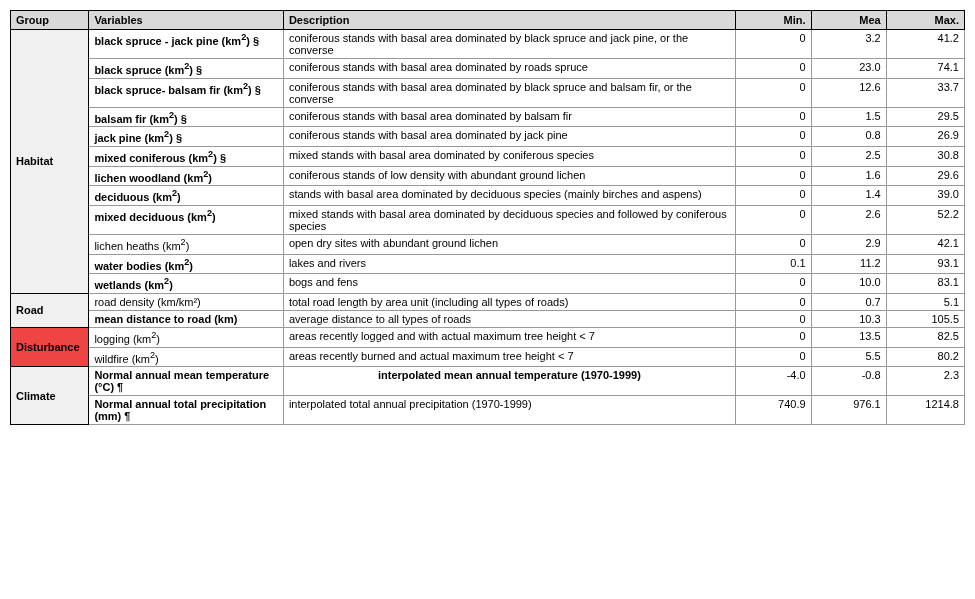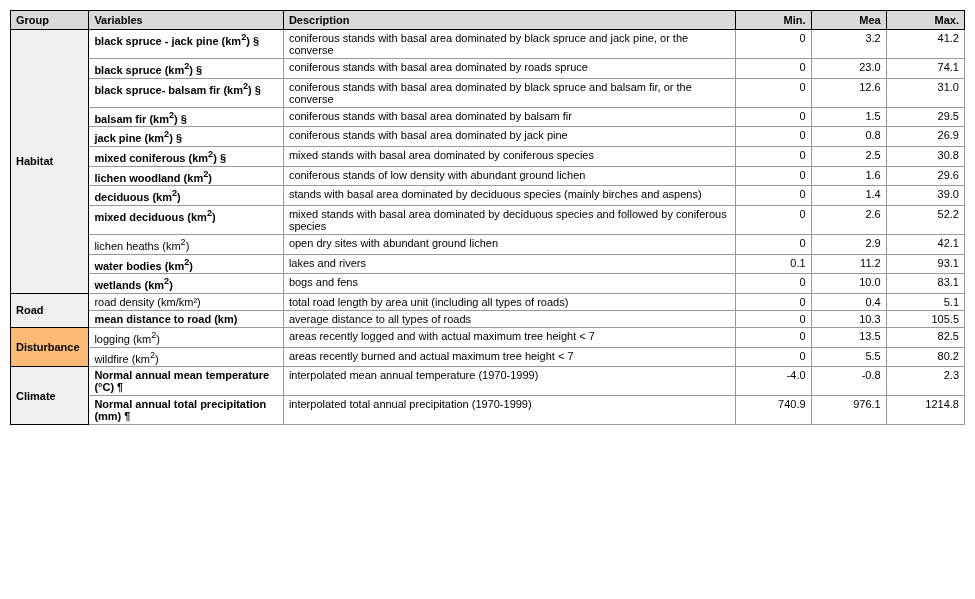--- a/index.html
+++ b/index.html
@@ -79,21 +79,21 @@
         <td style="font-weight: normal;">coniferous stands with basal area dominated by roads spruce</td>
         <td class="num">0</td>
         <td class="num">23.0</td>
         <td class="num">74.1</td>
       </tr>
       <tr>
         <td class="variables" style="font-weight: bold;">black spruce- balsam fir (km<sup>2</sup>) §</td>
         <td style="font-weight: normal;">coniferous stands with basal area dominated by black spruce and balsam fir, or the converse</td>
         <td class="num">0</td>
         <td class="num">12.6</td>
-        <td class="num">31.0</td>
+        <td class="num">33.7</td>
       </tr>
       <tr>
         <td class="variables" style="font-weight: bold;">balsam fir (km<sup>2</sup>) §</td>
         <td style="font-weight: normal;">coniferous stands with basal area dominated by balsam fir</td>
         <td class="num">0</td>
         <td class="num">1.5</td>
         <td class="num">29.5</td>
       </tr>
       <tr>
         <td class="variables" style="font-weight: bold;">jack pine (km<sup>2</sup>) §</td>
@@ -149,49 +149,49 @@
         <td style="font-weight: normal;">bogs and fens</td>
         <td class="num">0</td>
         <td class="num">10.0</td>
         <td class="num">83.1</td>
       </tr>
       <tr>
         <td class="group-cell" rowspan="2" style="font-weight: bold; font-size: 11px; border-top: 1px solid rgb(0, 0, 0);">Road</td>
         <td class="variables" style="font-weight: normal; border-top: 1px solid rgb(0, 0, 0);">road density (km/km²)</td>
         <td style="font-weight: normal; border-top: 1px solid rgb(0, 0, 0);">total road length by area unit (including all types of roads)</td>
         <td class="num" style="border-top: 1px solid rgb(0, 0, 0);">0</td>
-        <td class="num" style="border-top: 1px solid rgb(0, 0, 0);">0.4</td>
+        <td class="num" style="border-top: 1px solid rgb(0, 0, 0);">0.7</td>
         <td class="num" style="border-top: 1px solid rgb(0, 0, 0);">5.1</td>
       </tr>
       <tr>
         <td class="variables" style="font-weight: bold;">mean distance to road (km)</td>
         <td style="font-weight: normal;">average distance to all types of roads</td>
         <td class="num">0</td>
         <td class="num">10.3</td>
         <td class="num">105.5</td>
       </tr>
       <tr>
-        <td class="group-cell disturbance" rowspan="2" style="font-weight: bold; font-size: 11px; background: #fdba74; border-top: 1px solid rgb(0, 0, 0);">Disturbance</td>
+        <td class="group-cell disturbance" rowspan="2" style="font-weight: bold; font-size: 11px; background: #ef4444; border-top: 1px solid rgb(0, 0, 0);">Disturbance</td>
         <td class="variables" style="font-weight: normal; border-top: 1px solid rgb(0, 0, 0);">logging (km<sup>2</sup>)</td>
         <td style="font-weight: normal; border-top: 1px solid rgb(0, 0, 0);">areas recently logged and with actual maximum tree height &lt; 7</td>
         <td class="num" style="border-top: 1px solid rgb(0, 0, 0);">0</td>
         <td class="num" style="border-top: 1px solid rgb(0, 0, 0);">13.5</td>
         <td class="num" style="border-top: 1px solid rgb(0, 0, 0);">82.5</td>
       </tr>
       <tr>
         <td class="variables" style="font-weight: normal;">wildfire (km<sup>2</sup>)</td>
         <td style="font-weight: normal;">areas recently burned and actual maximum tree height &lt; 7</td>
         <td class="num">0</td>
         <td class="num">5.5</td>
         <td class="num">80.2</td>
       </tr>
       <tr>
         <td class="group-cell" rowspan="2" style="font-weight: bold; font-size: 11px; border-top: 1px solid rgb(0, 0, 0);">Climate</td>
         <td class="variables" style="font-weight: bold; border-top: 1px solid rgb(0, 0, 0);">Normal annual mean temperature (°C) ¶</td>
-        <td style="font-weight: normal; border-top: 1px solid rgb(0, 0, 0);">interpolated mean annual temperature (1970-1999)</td>
+        <td style="font-weight: bold; border-top: 1px solid rgb(0, 0, 0); text-align: center;">interpolated mean annual temperature (1970-1999)</td>
         <td class="num" style="border-top: 1px solid rgb(0, 0, 0);">-4.0</td>
         <td class="num" style="border-top: 1px solid rgb(0, 0, 0);">-0.8</td>
         <td class="num" style="border-top: 1px solid rgb(0, 0, 0);">2.3</td>
       </tr>
       <tr>
         <td class="variables" style="font-weight: bold; margin-top: 43px;">Normal annual total precipitation (mm) ¶</td>
         <td style="font-weight: normal;">interpolated total annual precipitation (1970-1999)</td>
         <td class="num">740.9</td>
         <td class="num">976.1</td>
         <td class="num">1214.8</td>

